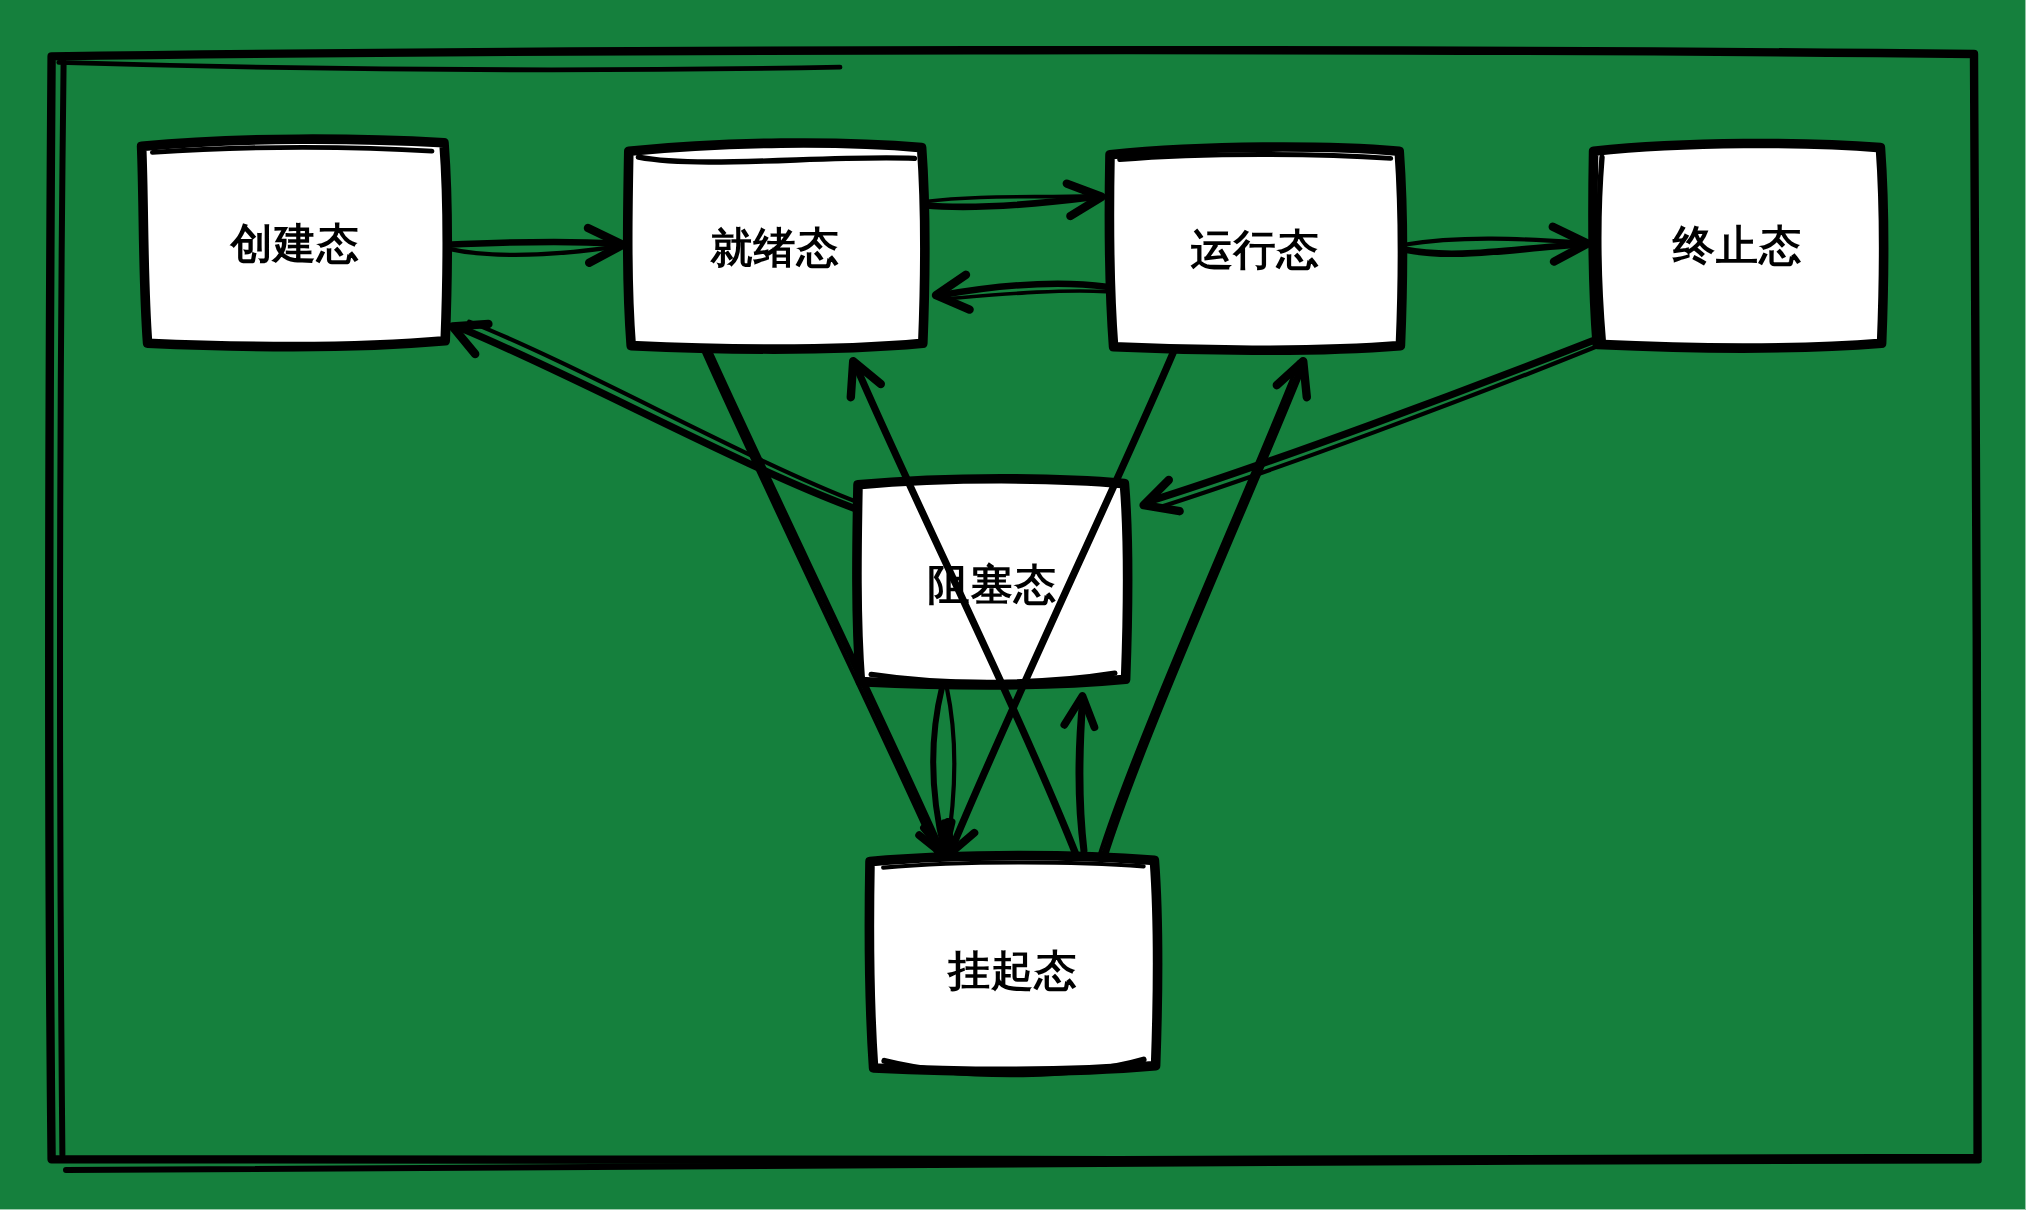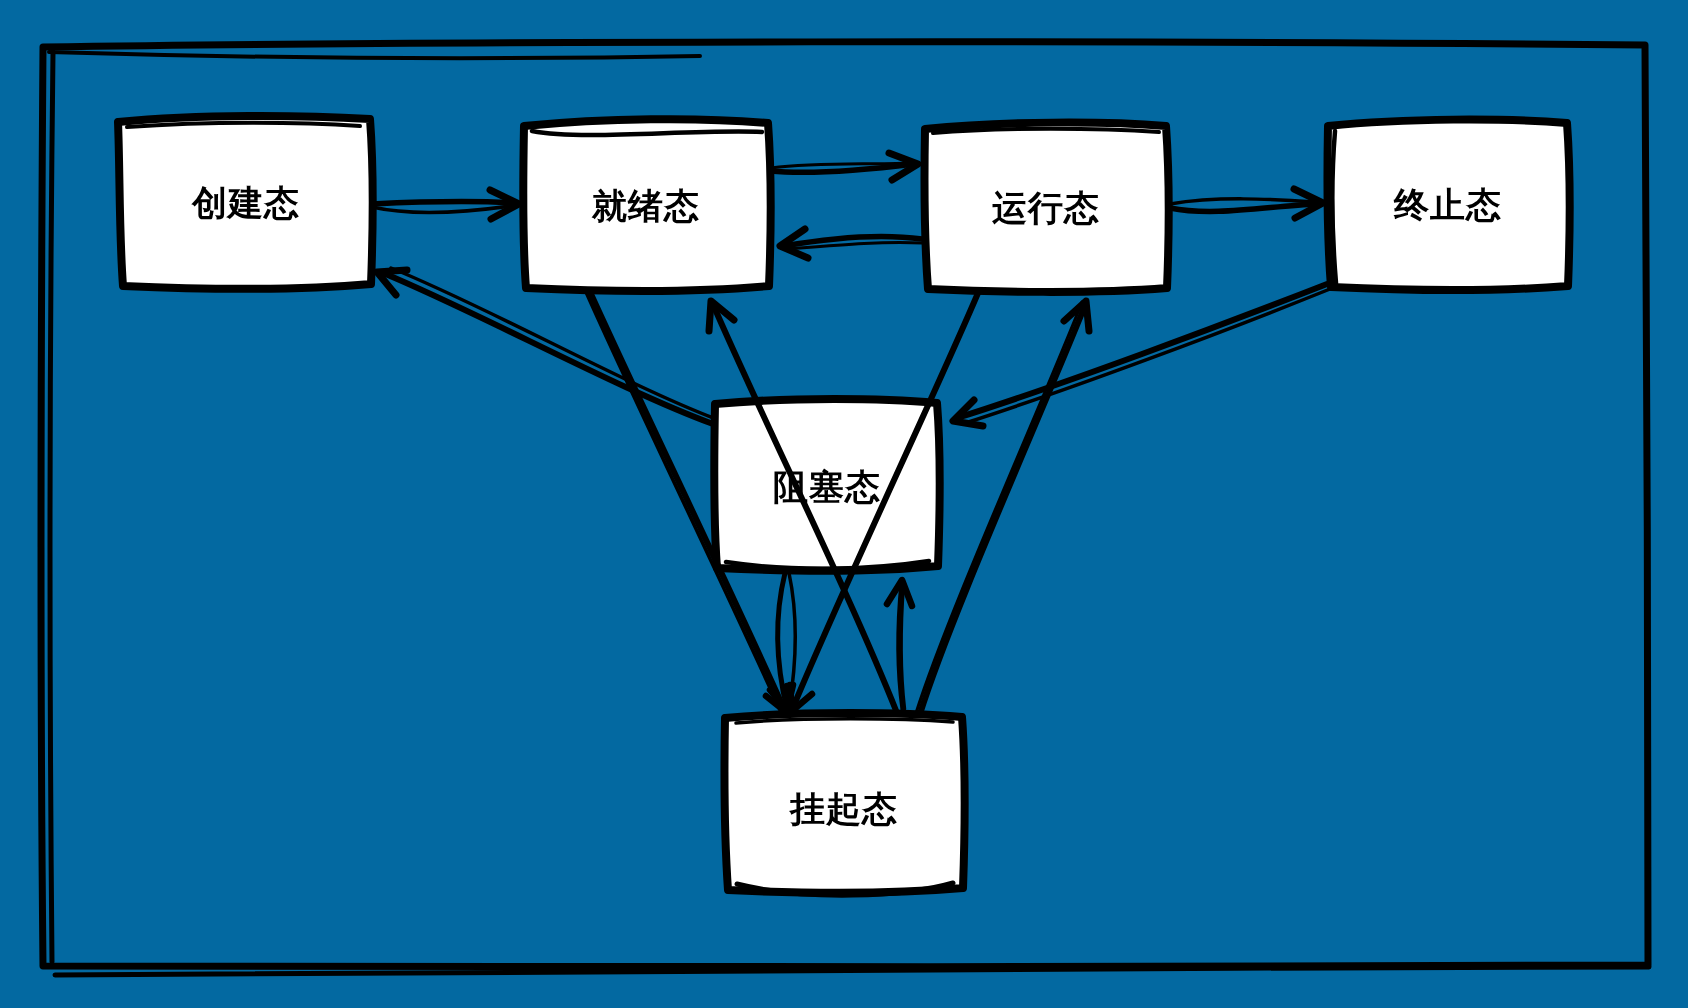--- a/index.html
+++ b/index.html
@@ -1,16 +1,16 @@
 <!DOCTYPE html>
 <html><head>
 <meta charset="utf-8">
 <style>
   html,body{margin:0;padding:0;background:#ffffff;}
-  .stage{position:relative;width:1688px;height:1008px;background:#0369a1;overflow:hidden;
+  .stage{position:relative;width:1688px;height:1008px;background:#15803d;overflow:hidden;
          font-family:"DejaVu Sans", sans-serif;}
   svg{position:absolute;left:0;top:0;}
   .ink{stroke:#000;fill:none;stroke-linecap:round;stroke-linejoin:round;}
   .boxfill{fill:#ffffff;stroke:#000;stroke-width:8;stroke-linejoin:round;}
   .lbl{font-family:"DejaVu Sans", sans-serif;font-weight:700;font-size:35px;fill:#000;
        text-anchor:middle;letter-spacing:1px;}
 </style>
 </head>
 <body>
 

